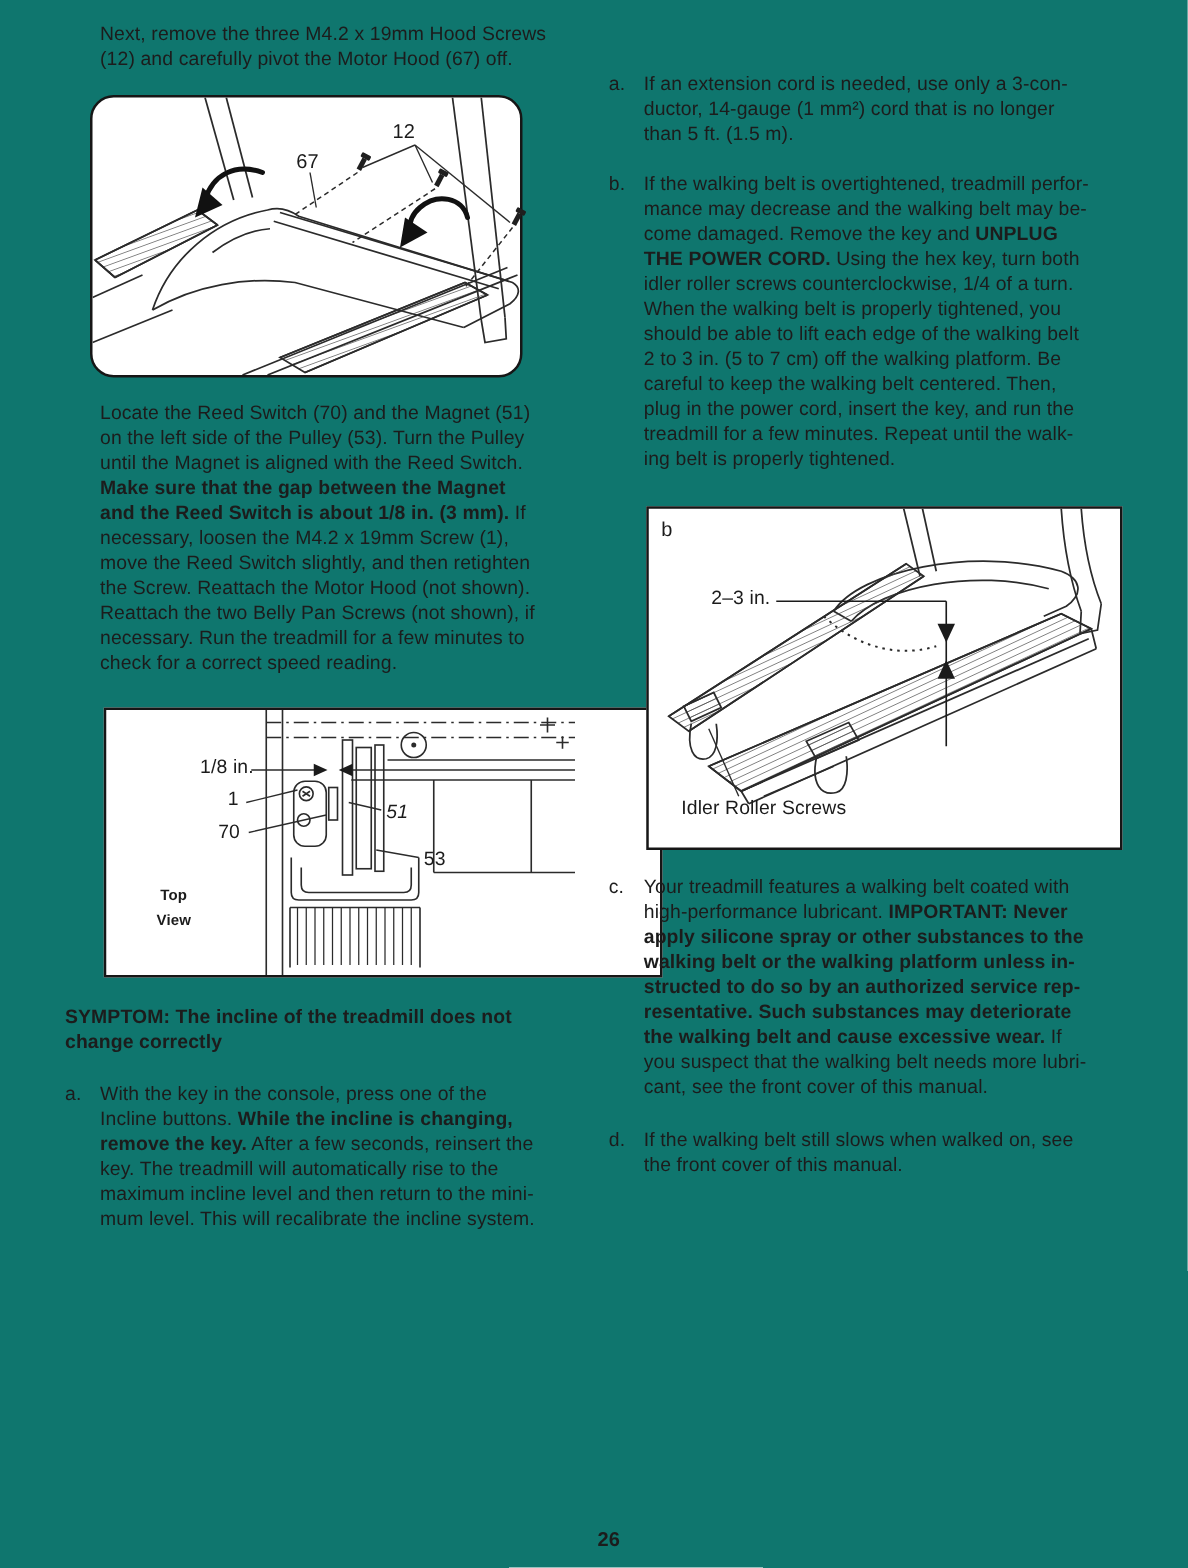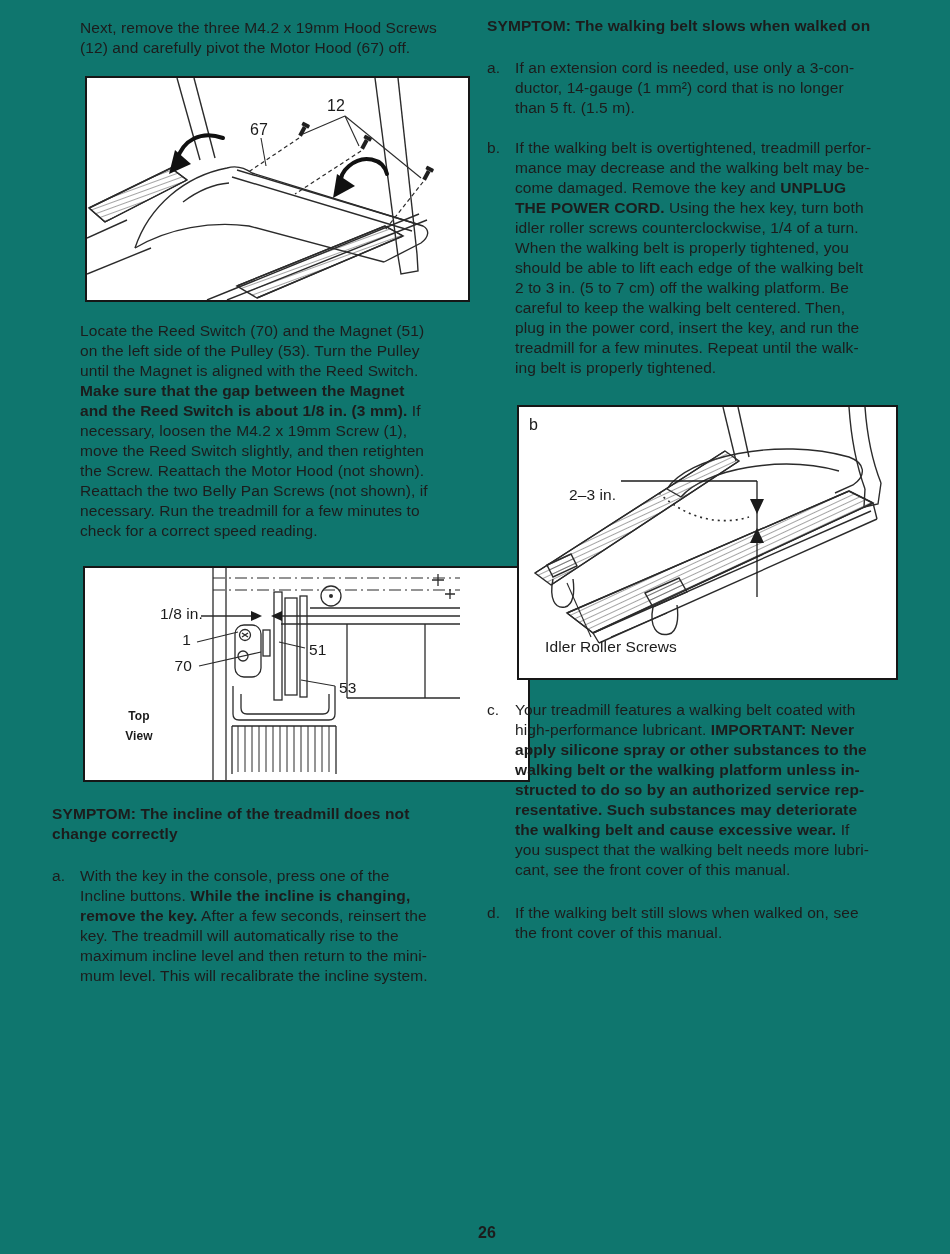--- a/index.html
+++ b/index.html
@@ -36,21 +36,21 @@
   }
 </style>
 </head>
 <body>
 
 <div class="page">
 
   <div class="txt" style="left:80px; top:18px; width:395px;">Next, remove the three M4.2 x 19mm Hood Screws
 (12) and carefully pivot the Motor Hood (67) off.</div>
 
-  <div class="fig" style="left:85px; top:76px; width:385px; height:226px;">
+  <div class="fig" style="left:72px; top:76px; width:346px; height:226px;border-radius:19px;">
     <svg viewBox="0 0 381 222" width="381" height="222">
       <defs>
         <pattern id="hA" width="5" height="5" patternUnits="userSpaceOnUse" patternTransform="rotate(70)">
           <line x1="0" y1="0" x2="0" y2="5" stroke="#4a4a4a" stroke-width="1"></line>
         </pattern>
       </defs>
       <g stroke="#2b2b2b" stroke-width="1.4" fill="none">
         <path d="M90,0 L113,82"></path>
           <path d="M107,0 L128,80"></path>
         <path d="M288,0 L311,178"></path>
@@ -162,40 +162,39 @@
       </g>
       <circle cx="246" cy="28" r="2" fill="#2b2b2b" stroke="none"></circle>
       <g fill="#1b1b1b" stroke="none">
         <polygon points="177,48 166,43 166,53"></polygon>
         <polygon points="186,48 197,43 197,53"></polygon>
       </g>
     </svg>
     <span class="fig-label" style="left:66px; top:38px; width:52px; text-align:right;">1/8 in.</span>
     <span class="fig-label" style="left:92px; top:64px; width:14px; text-align:right;">1</span>
     <span class="fig-label" style="left:83px; top:90px; width:24px; text-align:right;">70</span>
-    <span class="fig-label" style="left:224px; top:74px;">51</span>
+    <span class="fig-label" style="left:224px; top:74px;font-style:italic;">51</span>
     <span class="fig-label" style="left:254px; top:112px;">53</span>
     <span class="fig-label fig-caption" style="left:28px; top:138px; width:52px;">Top
 View</span>
   </div>
 
   <div class="txt bold" style="left:52px; top:804px; width:430px;">SYMPTOM: The incline of the treadmill does not
 change correctly</div>
 
   <div class="list-item" style="left:52px; top:866px; width:424px;">
     <span class="marker">a.</span>
     <div class="itembody"><span>With the key in the console, press one of the
 Incline buttons. </span><b>While the incline is changing,
 remove the key.</b><span> After a few seconds, reinsert the
 key. The treadmill will automatically rise to the
 maximum incline level and then return to the mini-
 mum level. This will recalibrate the incline system.</span></div>
   </div>
 
-  <div class="txt bold" style="left:487px; top:16px; width:440px;">SYMPTOM: The walking belt slows when walked on</div>
 
   <div class="list-item" style="left:487px; top:58px; width:420px;">
     <span class="marker">a.</span>
     <div class="itembody">If an extension cord is needed, use only a 3-con-
 ductor, 14-gauge (1 mm²) cord that is no longer
 than 5 ft. (1.5 m).</div>
   </div>
 
   <div class="list-item" style="left:487px; top:138px; width:424px;">
     <span class="marker">b.</span>
@@ -249,21 +248,21 @@
         <polygon points="238,107 231,92 245,92"></polygon>
         <polygon points="238,121 231,136 245,136"></polygon>
       </g>
       <path d="M140,86 C170,114 204,118 230,110" stroke="#2b2b2b" stroke-width="1.6" stroke-dasharray="2 4" fill="none"></path>
       <g stroke="#2b2b2b" stroke-width="1.1" fill="none">
         <path d="M72,230 L48,176"></path>
           <path d="M92,230 L148,206"></path>
       </g>
     </svg>
     <span class="fig-label" style="left:10px; top:10px; font-size:16px;">b</span>
-    <span class="fig-label" style="left:50px; top:80px;">2–3 in.</span>
+    <span class="fig-label" style="left:50px; top:64px;">2–3 in.</span>
     <span class="fig-label" style="left:26px; top:232px;">Idler Roller Screws</span>
   </div>
 
   <div class="list-item" style="left:487px; top:700px; width:424px;">
     <span class="marker">c.</span>
     <div class="itembody"><span>Your treadmill features a walking belt coated with
 high-performance lubricant. </span><b>IMPORTANT: Never
 apply silicone spray or other substances to the
 walking belt or the walking platform unless in-
 structed to do so by an authorized service rep-

